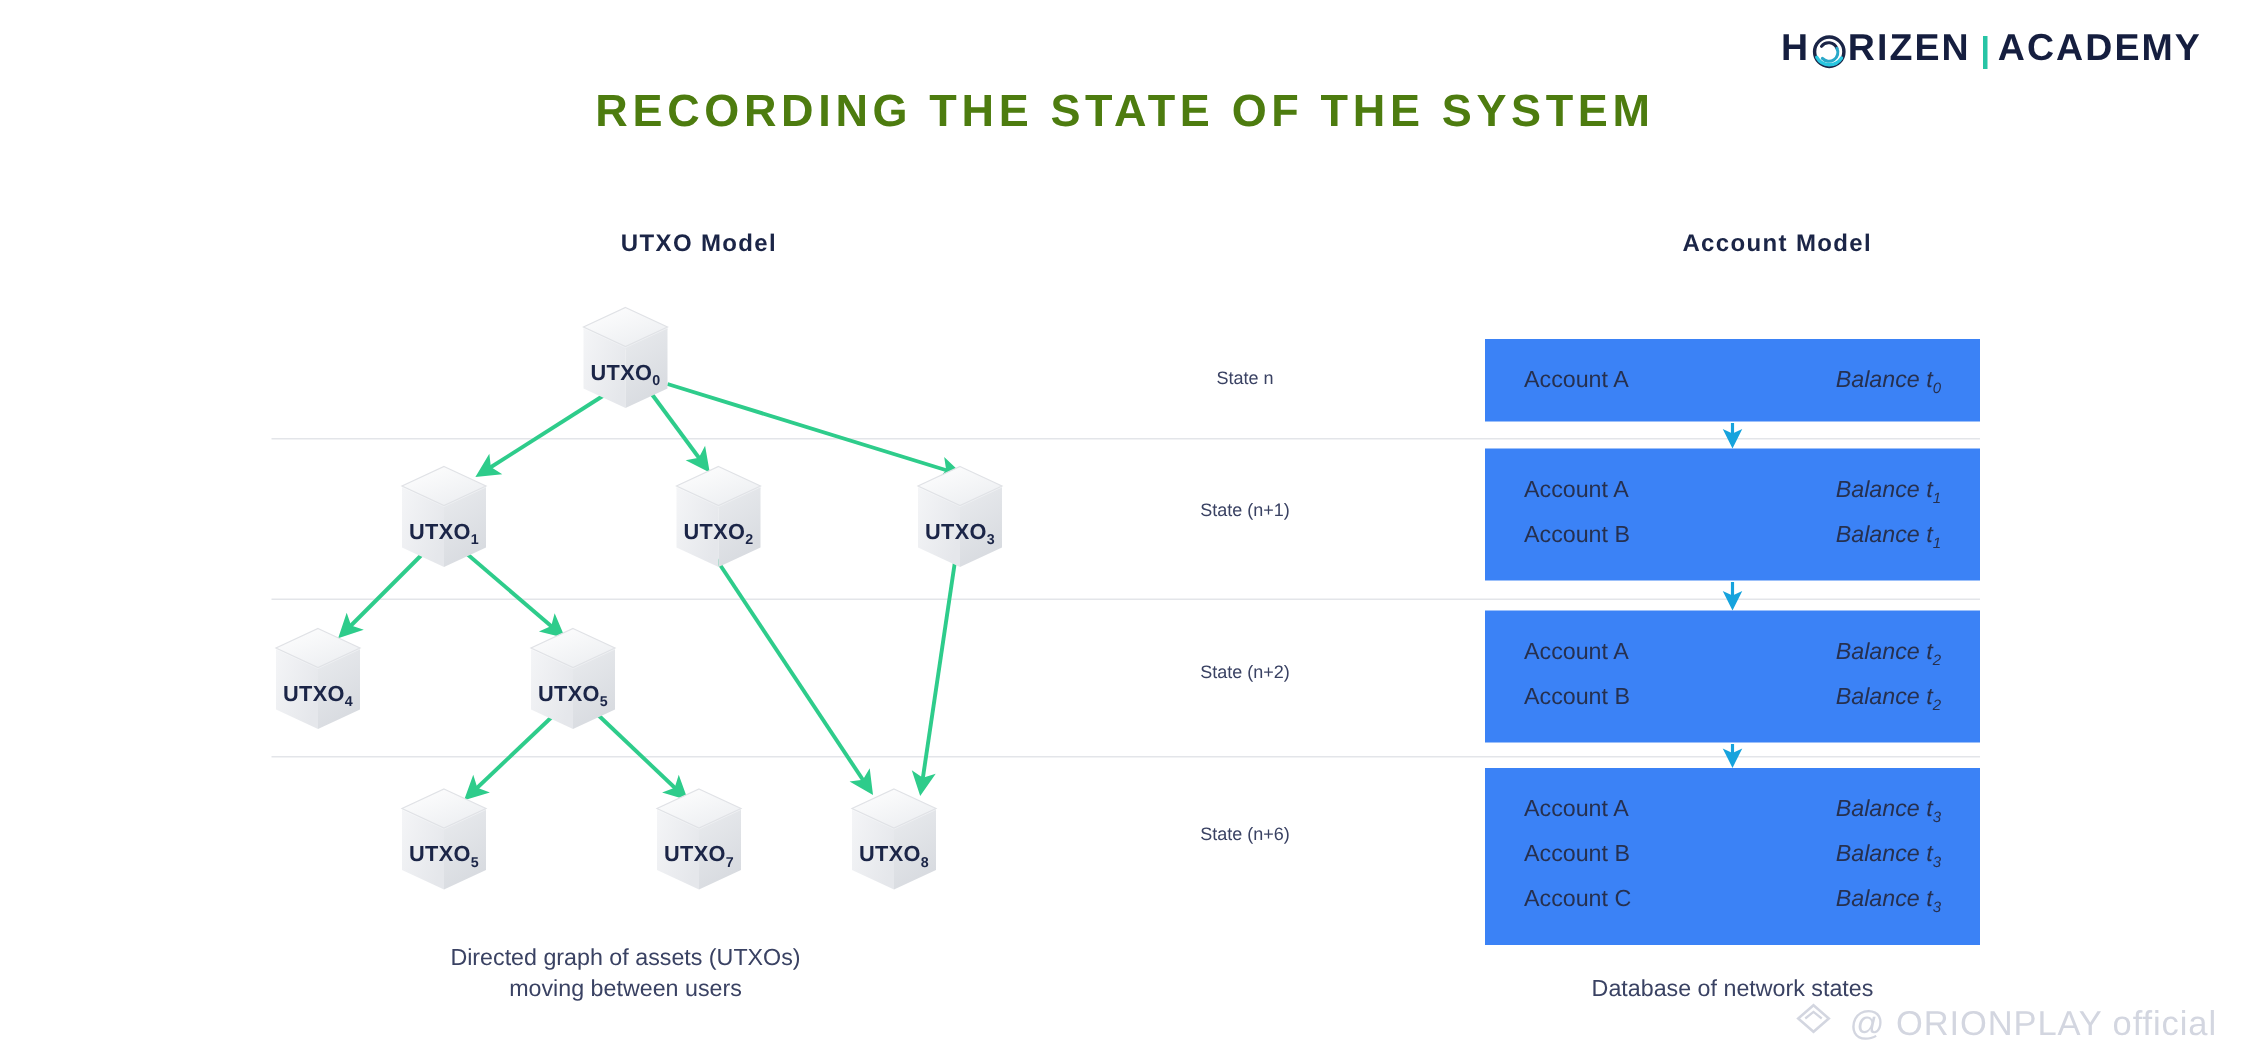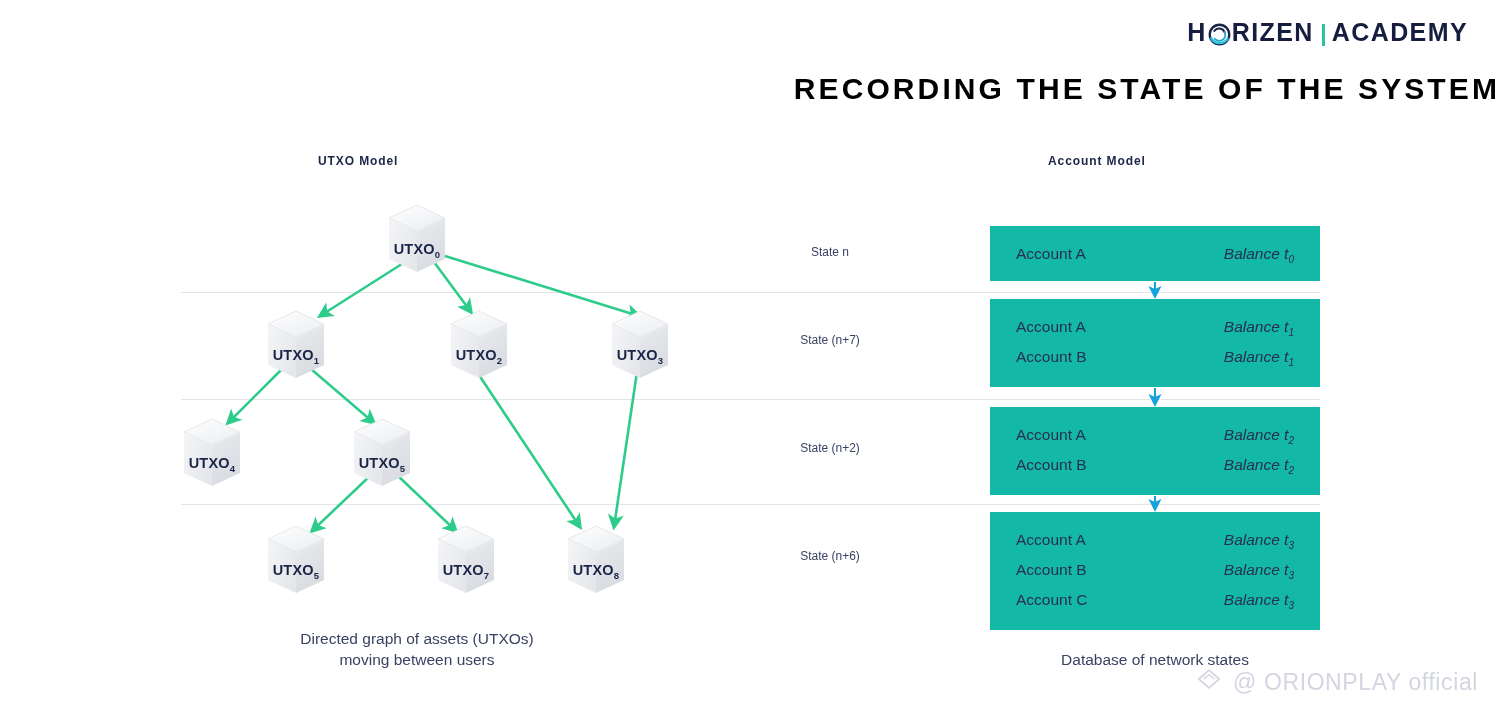--- a/index.html
+++ b/index.html
@@ -26,30 +26,30 @@
   }
   .logo .lmark svg{display:block;}
   .logo .sep{
     display:inline-block;width:3px;height:22px;background:#27c4a5;
     margin:0 7px 0 8px;position:relative;top:2px;
   }
   .logo .word{line-height:1;}
 
   
   .title{
-    position:absolute;left:0;right:0;top:72px;
-    text-align:right;
+    position:absolute;left:0;right:0;top:58px;
+    text-align:center;
     font-size:30px;font-weight:700;letter-spacing:3.1px;
-    color:#000000;
+    color:#4d7c0f;
   }
 
   
   .col-head{
-    position:absolute;font-size:12px;font-weight:700;letter-spacing:.9px;
-    color:#1b2547;text-align:left;
+    position:absolute;font-size:16px;font-weight:700;letter-spacing:.9px;
+    color:#1b2547;text-align:right;
   }
   #head-utxo{left:318px;top:154px;width:200px;}
   #head-account{left:1048px;top:154px;width:200px;}
 
   
   .rule{
     position:absolute;left:181px;width:1139px;height:1px;
     background:#e3e5e9;
   }
 
@@ -69,21 +69,21 @@
 
   
   .state-label{
     position:absolute;width:200px;text-align:center;
     font-size:12px;color:#3a4263;
   }
 
   
   .acard{
     position:absolute;left:990px;width:330px;
-    background:#14b8a6;
+    background:#3b82f6;
     box-sizing:border-box;
     padding:14px 26px;
   }
   .arow{
     display:flex;justify-content:space-between;align-items:baseline;
     padding:5px 0;
   }
   .aname{font-size:15.5px;color:#26304f;}
   .abal{font-size:15.5px;font-style:italic;color:#26304f;white-space:nowrap;}
   .abal sub{font-size:10px;font-style:italic;}
@@ -388,21 +388,21 @@
     <path d="M4 16 L32 29 L32 69 L4 56 Z" fill="url(#gLeft)" rx="4"></path>
     <path d="M60 16 L32 29 L32 69 L60 56 Z" fill="url(#gRight)"></path>
     <path d="M32 2 L60 15 L32 28 L4 15 Z" fill="none" stroke="#e0e2e6" stroke-width="0.8"></path>
   </g>
 </svg>
         <div class="clabel">UTXO<sub>8</sub></div>
       </div>
     </div>
 
   <div class="state-label" style="left:730px;top:245px">State n</div>
-  <div class="state-label" style="left:730px;top:333px">State (n+7)</div>
+  <div class="state-label" style="left:730px;top:333px">State (n+1)</div>
   <div class="state-label" style="left:730px;top:441px">State (n+2)</div>
   <div class="state-label" style="left:730px;top:549px">State (n+6)</div>
 
   <div id="card-layer">
       <div class="acard" style="top: 226px; height: 55px;">
         <div class="arow">
           <span class="aname">Account A</span>
           <span class="abal">Balance t<sub>0</sub></span>
         </div>
       </div>

